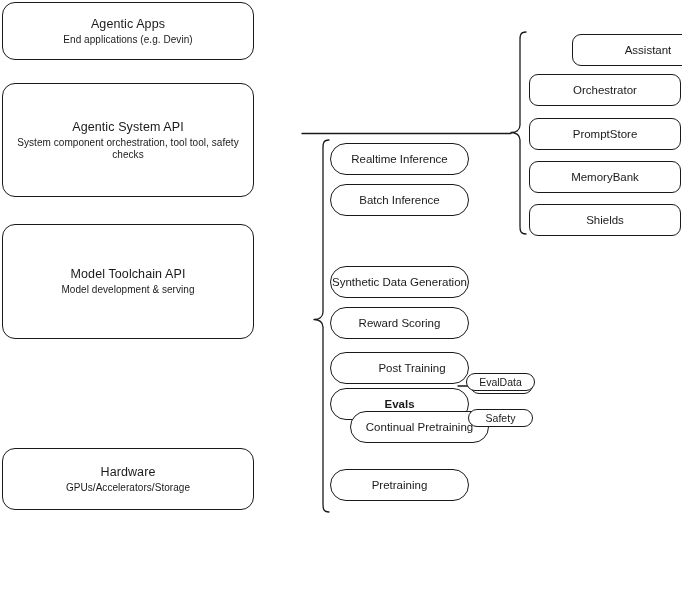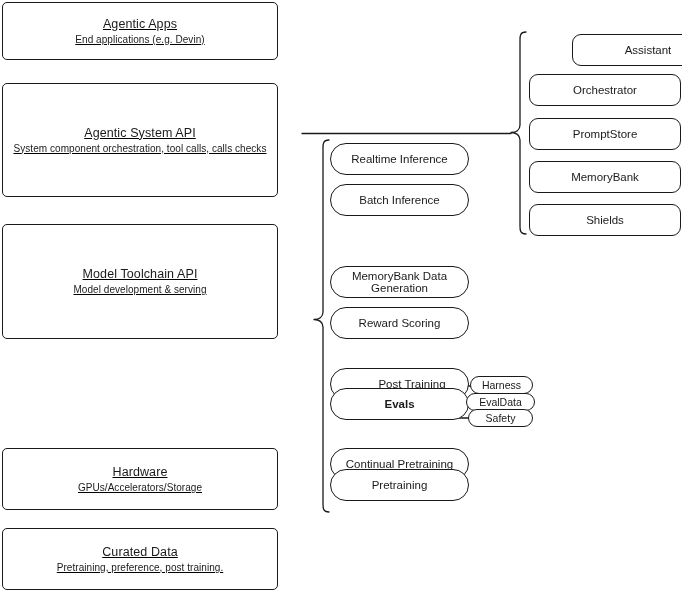--- a/index.html
+++ b/index.html
@@ -24,24 +24,23 @@
     background: #ffffff;
     display: flex;
     flex-direction: column;
     align-items: center;
     justify-content: center;
     text-align: center;
   }
 
   
   .layer {
-    border-radius: 5px;
+    border-radius: 13px;
     left: 2px;
-    width: 276px;
-    text-decoration: underline;
+    width: 252px;
   }
   .layer .title {
     font-size: 12.5px;
     color: #1a1a1a;
     line-height: 15px;
     letter-spacing: .1px;
   }
   .layer .subtitle {
     font-size: 10px;
     color: #1a1a1a;
@@ -95,38 +94,34 @@
 
 <div id="canvas">
 
   <div class="node layer" style="top:2px; height:58px;">
     <div class="title">Agentic Apps</div>
     <div class="subtitle">End applications (e.g. Devin)</div>
   </div>
 
   <div class="node layer" style="top:83px; height:114px;">
     <div class="title">Agentic System API</div>
-    <div class="subtitle">System component orchestration, tool calls, calls checks</div>
+    <div class="subtitle">System component orchestration, tool tool, safety checks</div>
   </div>
 
   <div class="node layer" style="top:224px; height:115px;">
     <div class="title">Model Toolchain API</div>
     <div class="subtitle">Model development &amp; serving</div>
   </div>
 
 
   <div class="node layer" style="top:448px; height:62px;">
     <div class="title">Hardware</div>
     <div class="subtitle">GPUs/Accelerators/Storage</div>
   </div>
 
-  <div class="node layer" style="top:528px; height:62px;">
-    <div class="title">Curated Data</div>
-    <div class="subtitle">Pretraining, preference, post training.</div>
-  </div>
 
   <svg class="connector" style="left:0; top:0; width:682px; height:591px;">
     <line x1="302" y1="133.5" x2="511" y2="133.5"></line>
   </svg>
 
   <svg class="connector" style="left:508px; top:28px; width:20px; height:214px;">
     <path d="M 18 4
              C 12 4, 12 8, 12 12
              L 12 97
              C 12 102, 8 104.5, 3 104.5
@@ -150,42 +145,42 @@
     <line x1="18" y1="48" x2="30" y2="48"></line>
   </svg>
 
   <div class="node cap cap-mid" style="top:143px;">
     <span>Realtime Inference</span>
   </div>
   <div class="node cap cap-mid" style="top:184px;">
     <span>Batch Inference</span>
   </div>
   <div class="node cap cap-mid" style="top:266px;">
-    <span>MemoryBank Data Generation</span>
+    <span>Synthetic Data Generation</span>
   </div>
   <div class="node cap cap-mid" style="top:307px;">
     <span>Reward Scoring</span>
   </div>
-  <div class="node cap cap-mid" style="top:368px;padding-left:25px;">
+  <div class="node cap cap-mid" style="top:352px;padding-left:25px;">
     <span>Post Training</span>
   </div>
   <div class="node cap cap-mid" style="top:388px;font-weight:bold;">
     <span>Evals</span>
   </div>
-  <div class="node cap cap-mid" style="top:448px;">
+  <div class="node cap cap-mid" style="top:411px;margin-left:20px;">
     <span>Continual Pretraining</span>
   </div>
   <div class="node cap cap-mid" style="top:469px;">
     <span>Pretraining</span>
   </div>
 
   <div class="tag" style="left:470px; top:376px; width:63px;">
     <span>Harness</span>
   </div>
-  <div class="tag" style="left:466px; top:393px; width:69px;">
+  <div class="tag" style="left:466px; top:373px; width:69px;">
     <span>EvalData</span>
   </div>
   <div class="tag" style="left:468px; top:409px; width:65px;">
     <span>Safety</span>
   </div>
 
   <div class="node cap cap-right" style="top:34px;margin-left:43px;">
     <span>Assistant</span>
   </div>
   <div class="node cap cap-right" style="top:74px;">

